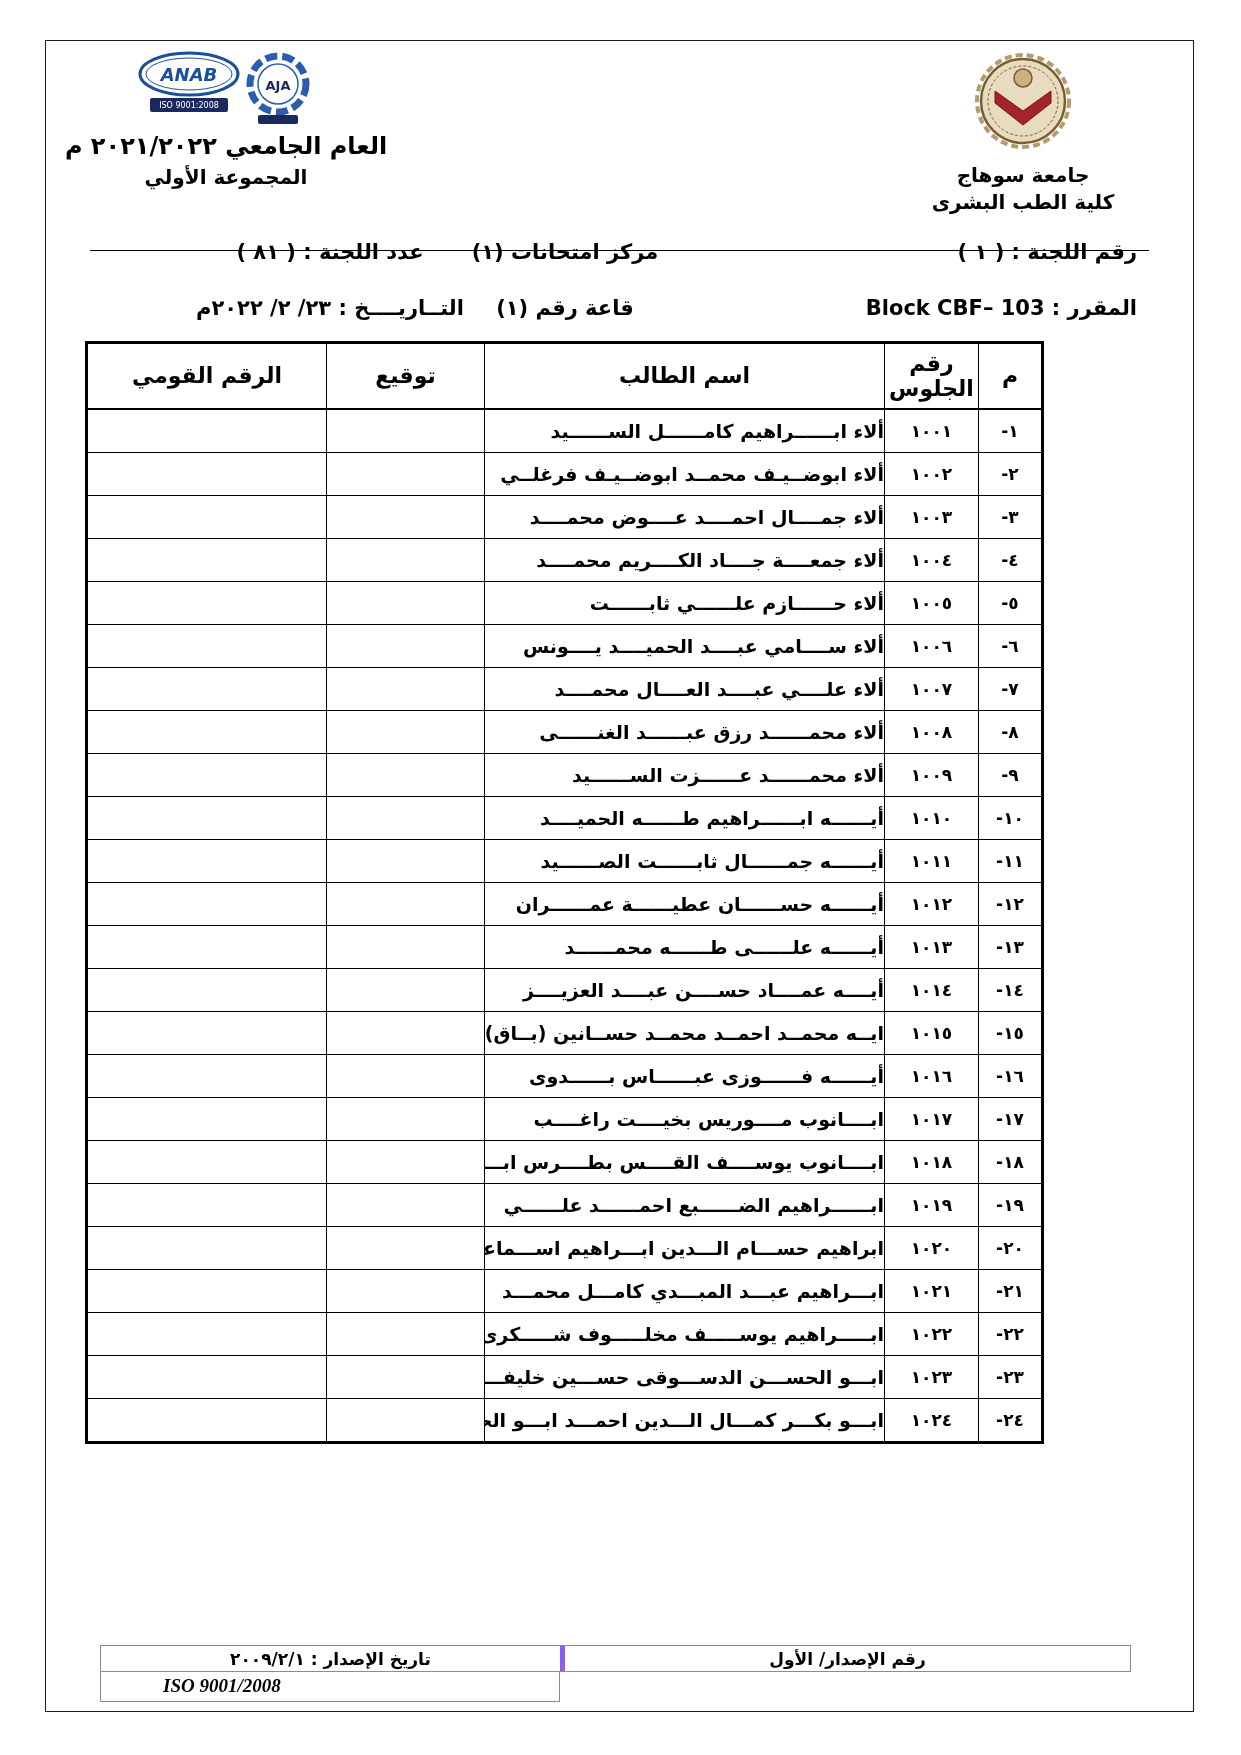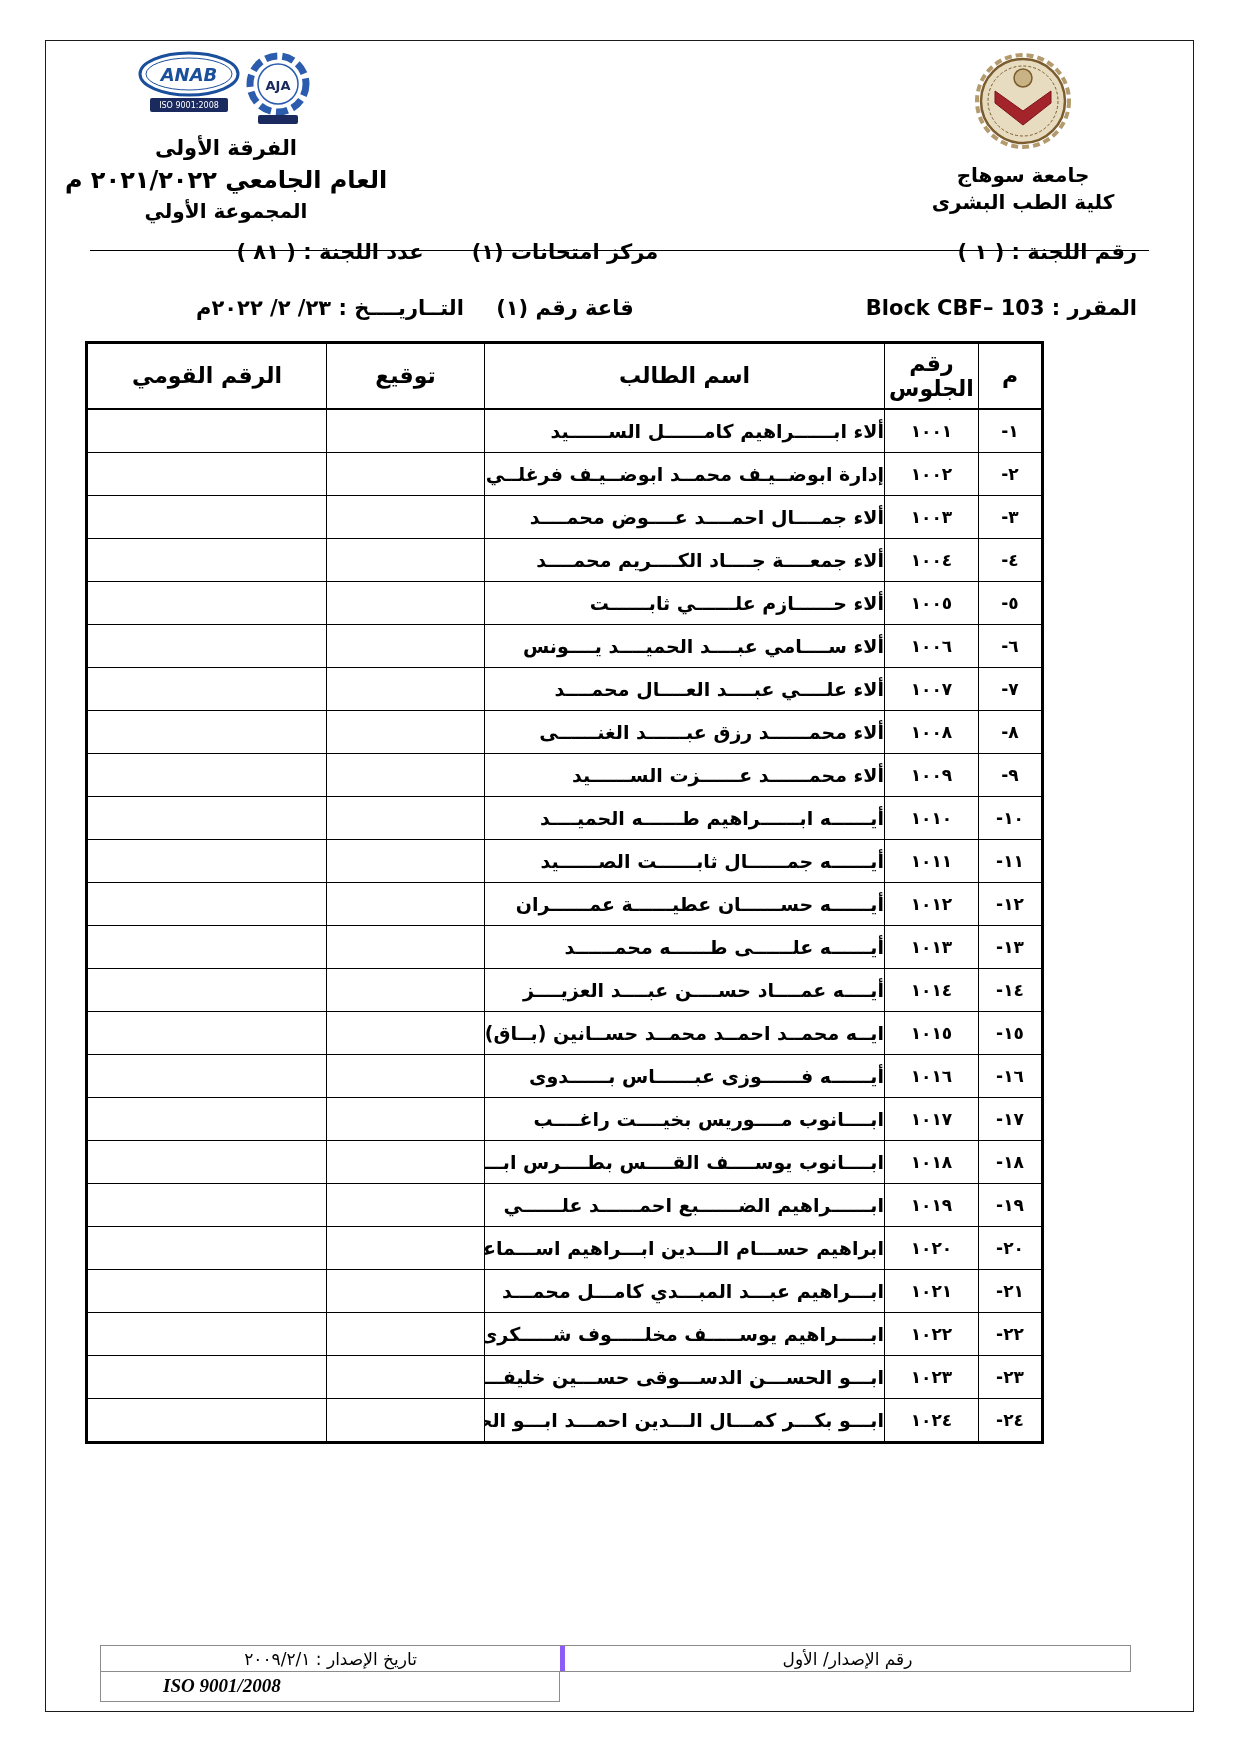--- a/index.html
+++ b/index.html
@@ -52,21 +52,21 @@
   table.students td{border:1.4px solid #000;height:42px;padding:0;}
   td.c-serial{font-size:17px;font-weight:bold;text-align:center;}
   td.c-seat{font-size:17px;font-weight:bold;text-align:center;letter-spacing:4px;}
   td.c-name{font-size:19px;font-weight:bold;text-align:right;padding:0 10px 0 4px;white-space:nowrap;overflow:hidden;}
   td.c-sign,td.c-nid{background:#fff;}
   
   .footer-strip{
     position:absolute;left:100px;top:1645px;width:1031px;height:27px;
     border:1px solid #8c8c8c;display:flex;flex-direction:row;box-sizing:border-box;
   }
-  .f-cell{font-size:17px;font-weight:normal;display:flex;align-items:center;justify-content:center;box-sizing:border-box;}
+  .f-cell{font-size:17px;font-weight:bold;display:flex;align-items:center;justify-content:center;box-sizing:border-box;}
   .f-issue{width:570px;border-left:5px solid #8b5cf6;}
   .f-date{flex:1;}
   .iso-box{
     position:absolute;left:100px;top:1671px;width:460px;height:31px;
     border:1px solid #8c8c8c;border-top:none;box-sizing:border-box;
     direction:ltr;text-align:left;padding-left:62px;line-height:29px;
     font-family:"Liberation Serif", serif;font-style:italic;font-weight:bold;font-size:19px;
   }
 </style>
 </head>
@@ -97,21 +97,20 @@
           <rect x="13" y="47" width="78" height="14" rx="2" fill="#1b2a5e"></rect>
           <text x="52" y="57" text-anchor="middle" font-size="8" fill="#ffffff">ISO 9001:2008</text>
         </svg>
         <svg width="74" height="76" viewBox="0 0 74 76">
           <circle cx="37" cy="33" r="28" fill="#ffffff" stroke="#2b5cad" stroke-width="7" stroke-dasharray="12 5"></circle>
           <circle cx="37" cy="33" r="20" fill="#ffffff" stroke="#2b5cad" stroke-width="1.5"></circle>
           <text x="37" y="39" text-anchor="middle" font-size="13" font-weight="bold" fill="#1b2a5e">AJA</text>
           <rect x="17" y="64" width="40" height="9" rx="2" fill="#1b2a5e"></rect>
         </svg>
       </div>
-      <div class="h-txt t-grade">الفرقة الأولى</div>
       <div class="h-txt t-year">العام الجامعي ٢٠٢١/٢٠٢٢ م</div>
       <div class="h-txt t-group">المجموعة الأولي</div>
     </div>
 
   </div>
   <div class="header-rule"></div>
 </div>
 
 <div class="info i-right row1">رقم اللجنة : ( ١ )</div>
 <div class="info i-center row1">مركز امتحانات (١)</div>
@@ -142,21 +141,21 @@
       <tr>
         <td class="c-serial">١-</td>
         <td class="c-seat">١٠٠١</td>
         <td class="c-name">ألاء ابــــــراهيم كامــــــل الســــــيد</td>
         <td class="c-sign"></td>
         <td class="c-nid"></td>
       </tr>
       <tr>
         <td class="c-serial">٢-</td>
         <td class="c-seat">١٠٠٢</td>
-        <td class="c-name">إدارة ابوضــيـف محمــد ابوضــيـف فرغلــي</td>
+        <td class="c-name">ألاء ابوضــيـف محمــد ابوضــيـف فرغلــي</td>
         <td class="c-sign"></td>
         <td class="c-nid"></td>
       </tr>
       <tr>
         <td class="c-serial">٣-</td>
         <td class="c-seat">١٠٠٣</td>
         <td class="c-name">ألاء جمــــال احمــــد عــــوض محمــــد</td>
         <td class="c-sign"></td>
         <td class="c-nid"></td>
       </tr>

